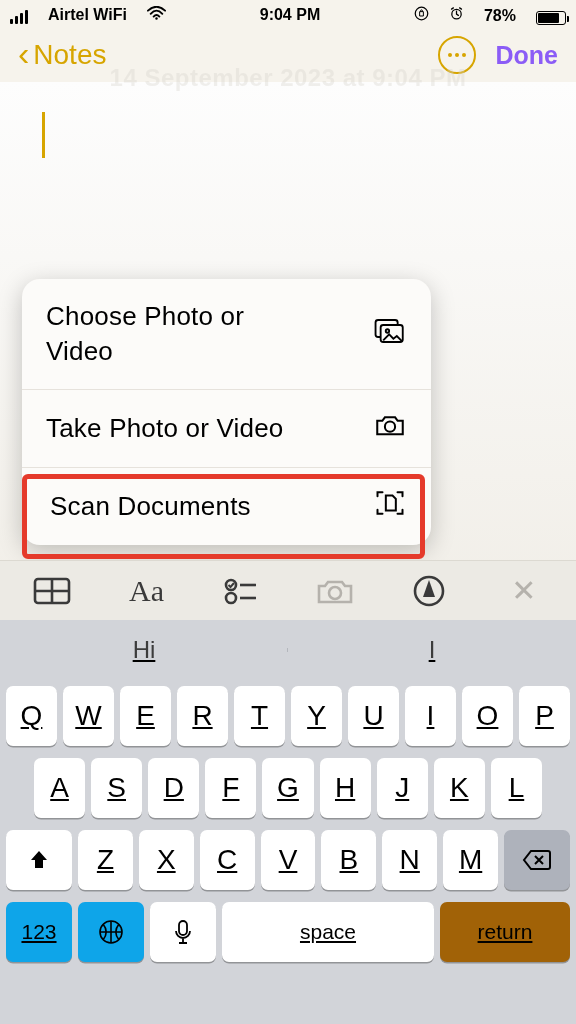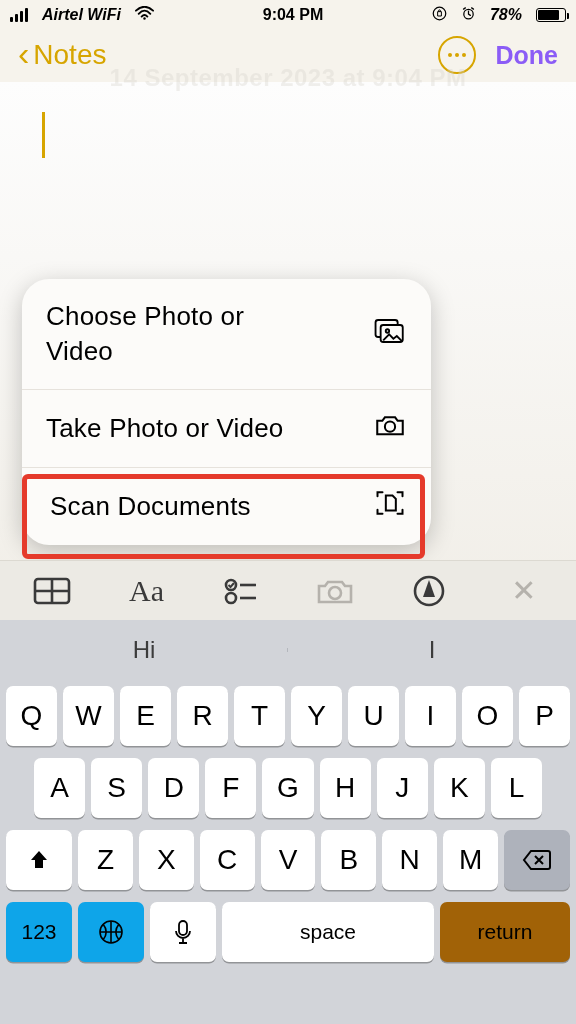--- a/index.html
+++ b/index.html
@@ -9,21 +9,21 @@
       background: #f6f3ec;
       overflow: hidden;
       position: relative;
     }
     
     .status-bar {
       height: 28px; padding: 2px 10px 0 10px;
       display: flex; align-items: center; justify-content: space-between;
       font-size: 16px; font-weight: 600;
     }
-    .status-left, .status-right { display: flex; align-items: center; gap: 14px; font-style: italic; }
+    .status-left, .status-right { display: flex; align-items: flex-end; gap: 20px; }
     .sig-bars { display: flex; align-items: flex-end; gap: 2px; }
     .sig-bars span { width: 3px; background:#000; display:block; border-radius:1px;}
     .sig-bars span:nth-child(1){height:5px}
     .sig-bars span:nth-child(2){height:8px}
     .sig-bars span:nth-child(3){height:11px}
     .sig-bars span:nth-child(4){height:14px}
     .battery { position: relative; width: 30px; height: 14px; border:1.5px solid #000; border-radius:3px;}
     .battery::after{content:"";position:absolute;right:-4px;top:4px;width:2px;height:6px;background:#000;border-radius:0 1px 1px 0;}
     .battery-fill{position:absolute;left:1px;top:1px;bottom:1px;width:76%;background:#000;border-radius:1px;}
     
@@ -48,21 +48,21 @@
       text-align:center; color:#d6d3cc; font-size:24px; font-weight:600;
       letter-spacing:.5px; margin-top:-36px;
       opacity:.35;
     }
     .cursor {
       position:absolute; left:42px; top:112px; width:3px; height:46px; background:#d7a500;
     }
     
     .action-sheet {
       position:absolute; left:22px; right:145px; top:279px;
-      background:#fcfbf9; border-radius:27px;
+      background:#fcfbf9; border-radius:18px;
       box-shadow:0 6px 24px rgba(0,0,0,.22);
       overflow:hidden;
     }
     .action-item {
       display:flex; align-items:center; justify-content:space-between;
       padding:20px 24px; font-size:26px; letter-spacing:.2px;
       border-bottom:1px solid #e6e2dc;
     }
     .action-item:last-child{border-bottom:none;padding-left:28px;}
     .action-label { max-width: 250px; line-height:1.35; }
@@ -80,21 +80,21 @@
       border-top:1px solid #dcd9d1;
     }
     .tb-btn { width:70px; display:flex; align-items:center; justify-content:center; }
     .tb-btn svg{stroke:#3a3a3a;}
     .tb-btn.muted svg{stroke:#b5b2ac;}
     .tb-close { color:#b5b2ac; font-size:30px; font-weight:300;}
     
     .keyboard {
       position:absolute; left:0; right:0; top:620px; bottom:0;
       background:#d2d4d9;
-      display:flex; flex-direction:column;
+      display:flex; flex-direction:column;text-decoration:underline;
     }
     .predict-row {
       height:60px; display:flex; align-items:center;
     }
     .predict-item {
       flex:1; text-align:center; font-size:24px; color:#3c3c3c;
       position:relative;
     }
     .predict-item:not(:last-child)::after{
       content:""; position:absolute; right:0; top:12px; bottom:12px; width:1px; background:#b4b7bd;

